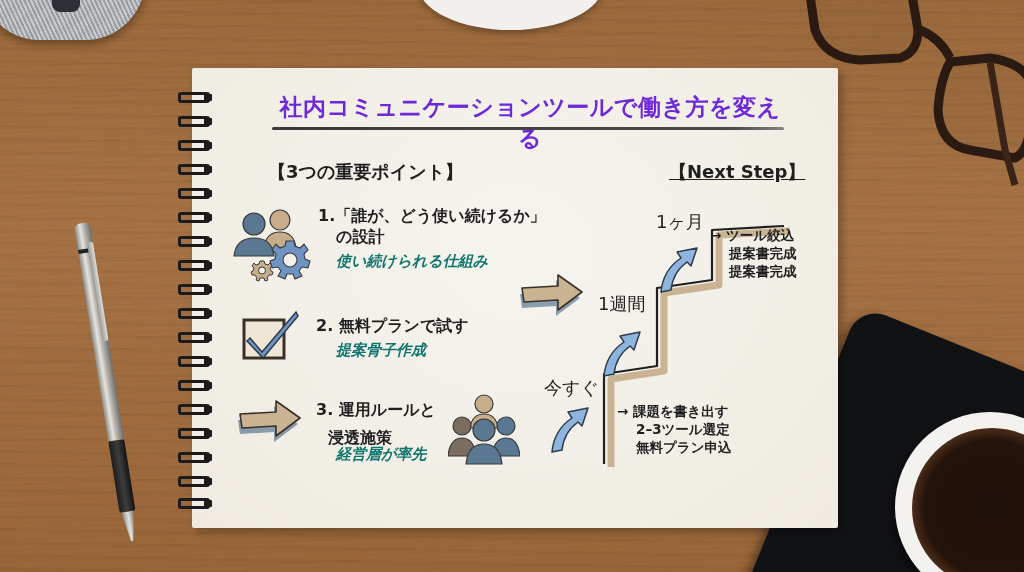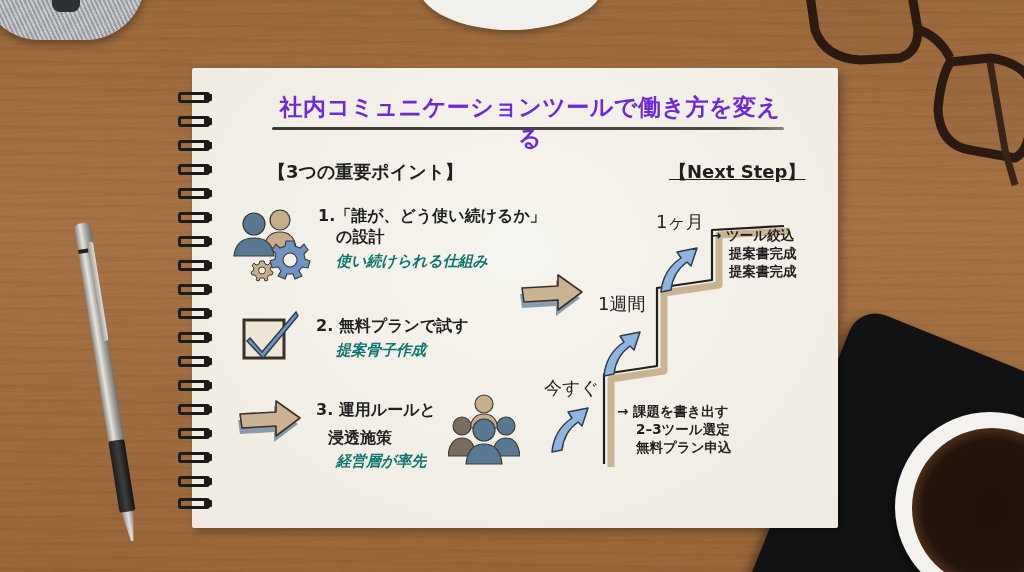--- a/index.html
+++ b/index.html
@@ -193,21 +193,21 @@
 </svg>
 <div class="abs point-title" style="left:316px; top:316px;">2. 無料プランで試す</div>
 <div class="abs point-highlight" style="left:336px; top:341px;">提案骨子作成</div>
 
 <svg class="icon" style="left:236px; top:398px;" width="68" height="46" viewBox="0 0 68 46">
   <path d="M4,18 L40,16 L40,4 L64,22 L40,40 L40,30 L6,32 Z" fill="#5a7892" transform="translate(-2,4)" opacity="0.7"></path>
   <path d="M4,16 L40,14 L40,3 L64,20 L40,38 L40,28 L6,30 Z" fill="#c9b393" stroke="#3a3028" stroke-width="1.6" stroke-linejoin="round"></path>
 </svg>
 <div class="abs point-title" style="left:316px; top:400px;">3. 運用ルールと</div>
 <div class="abs point-title" style="left:328px; top:421px;margin-top:7px;">浸透施策</div>
-<div class="abs point-highlight" style="left:336px; top:445px;margin-top:7px;">経営層が率先</div>
+<div class="abs point-highlight" style="left:336px; top:445px;">経営層が率先</div>
 <svg class="icon" style="left:448px; top:392px;" width="72" height="74" viewBox="0 0 72 74">
   <g stroke="#3a3a3a" stroke-width="1.2">
     <circle cx="36" cy="12" r="9" fill="#c8ad8a"></circle>
     <path d="M22,36 Q24,22 36,22 Q48,22 50,36 Z" fill="#c8ad8a"></path>
     <circle cx="14" cy="34" r="9" fill="#7a6d60"></circle>
     <path d="M0,64 Q2,46 14,46 Q26,46 28,64 Z" fill="#7a6d60"></path>
     <circle cx="58" cy="34" r="9" fill="#5a7892"></circle>
     <path d="M44,64 Q46,46 58,46 Q70,46 72,64 Z" fill="#5a7892"></path>
     <circle cx="36" cy="38" r="11" fill="#5a7892"></circle>
     <path d="M18,72 Q20,52 36,52 Q52,52 54,72 Z" fill="#5a7892"></path>

